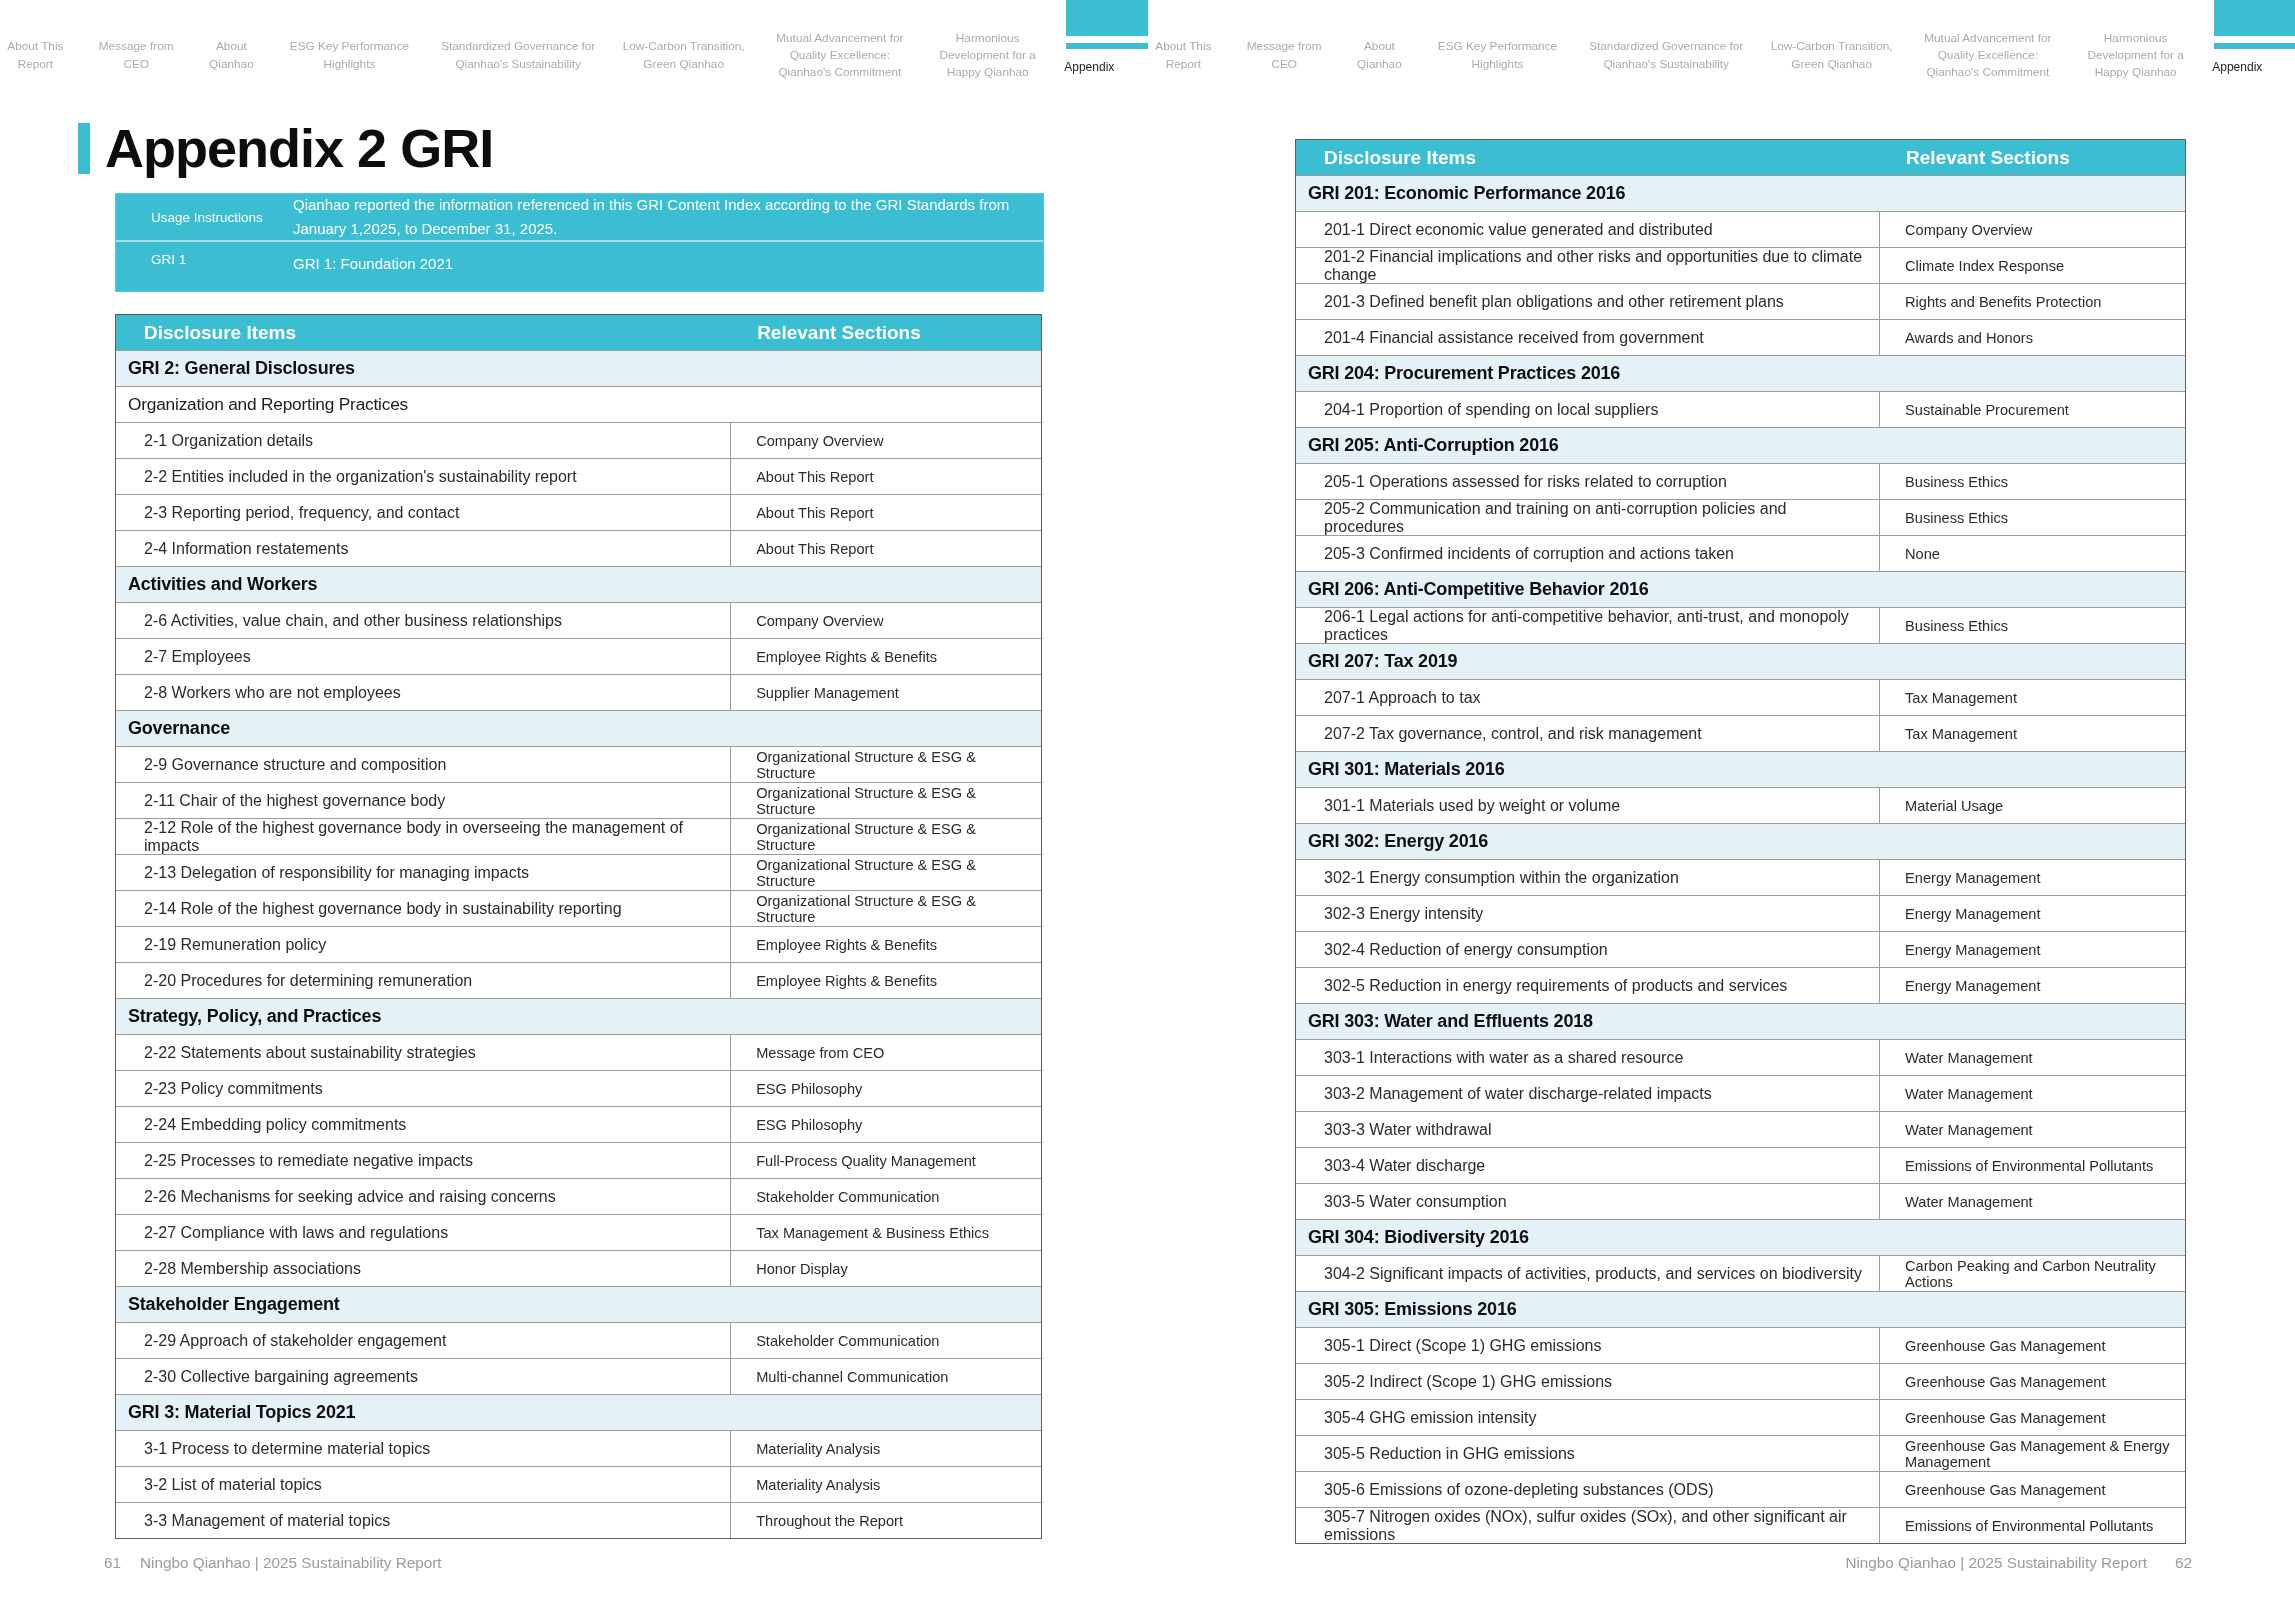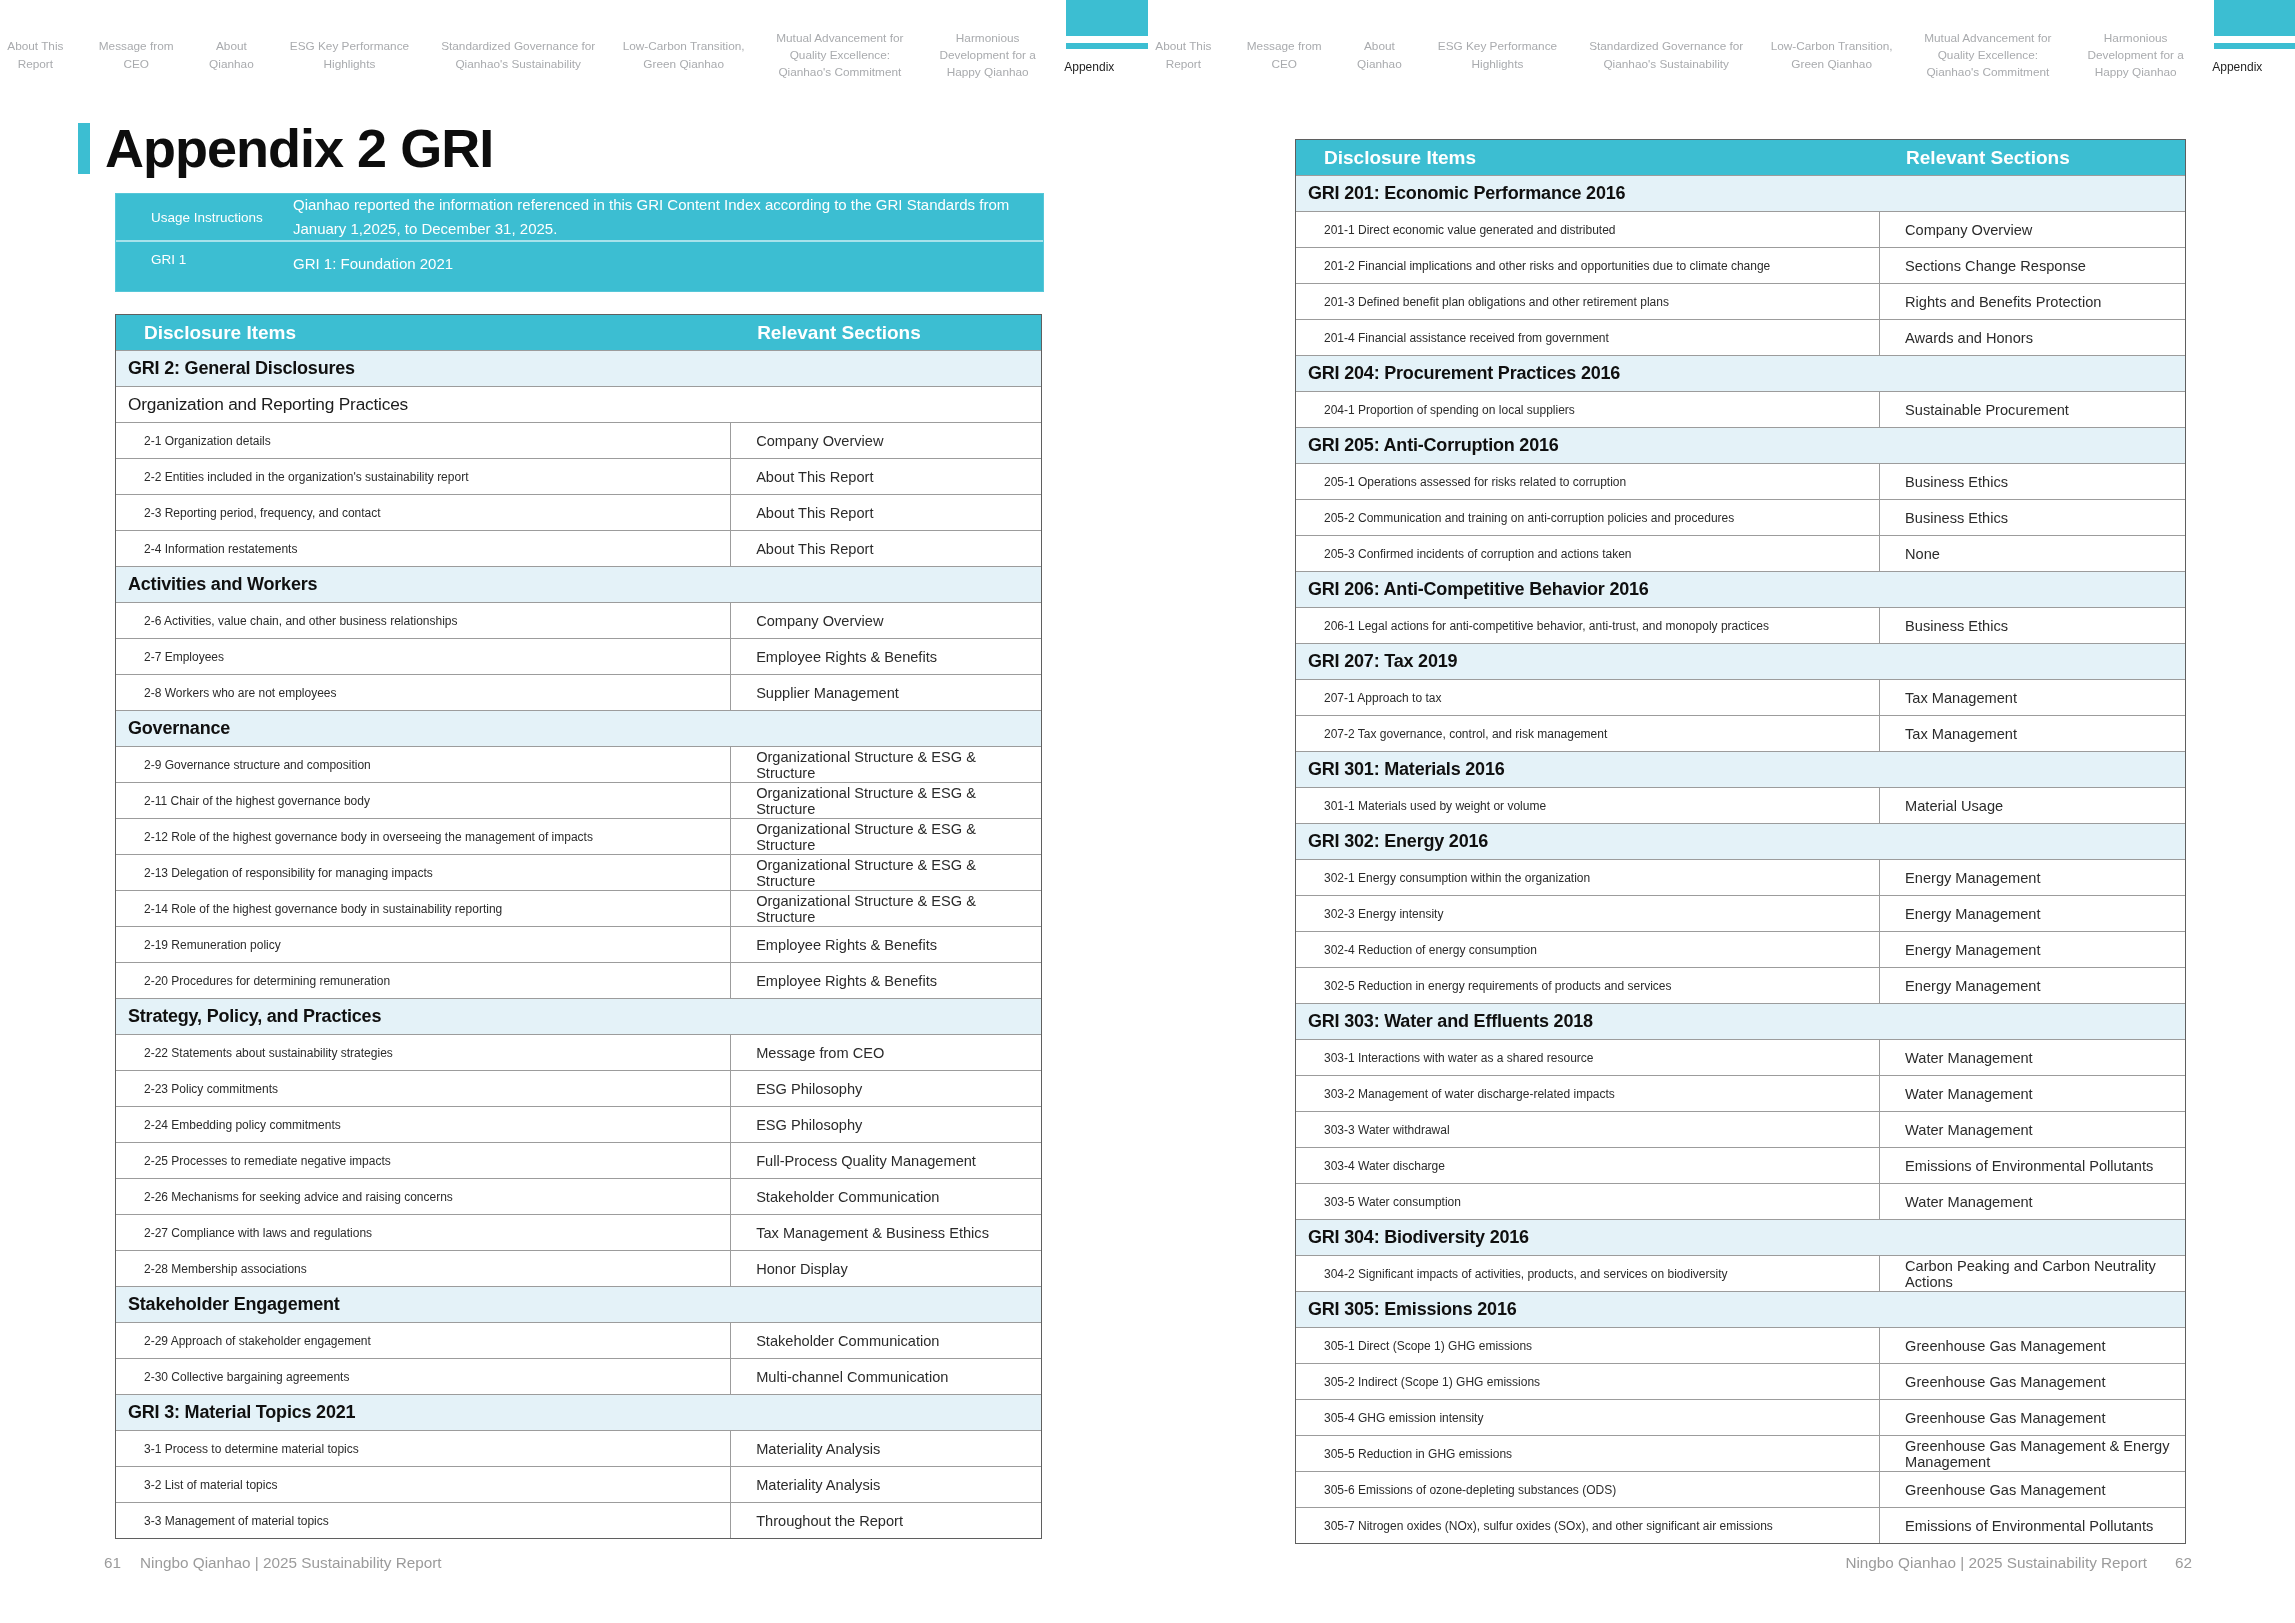--- a/index.html
+++ b/index.html
@@ -54,21 +54,21 @@
   .thead .h2{flex:1;padding-left:26px;box-sizing:border-box;
              color:#fff;font-size:19px;font-weight:700;}
   #table-right .thead .h1{width:65.7%;}
   .trow{display:flex;align-items:stretch;height:35px;border-top:1.4px solid #9c9c9c;}
   .trow.section{background:#e4f2f8;}
   .trow.subsection{background:#ffffff;}
   .trow .full{display:flex;align-items:center;padding-left:12px;box-sizing:border-box;width:100%;
               font-size:18px;font-weight:700;color:#101010;letter-spacing:-0.2px;}
   .trow.subsection .full{font-weight:400;font-size:17.3px;color:#1c1c1c;}
   .trow.data .c1{width:66.5%;box-sizing:border-box;padding-left:28px;padding-right:16.7px;
-                 display:flex;align-items:center;font-size:12px;color:#2b2b2b;
+                 display:flex;align-items:center;font-size:16px;color:#2b2b2b;
                  border-right:1.4px solid #9c9c9c;}
   #table-right .trow.data .c1{width:65.7%;}
   .trow.data .c2{flex:1;box-sizing:border-box;padding-left:25px;padding-right:9.7px;
                  display:flex;align-items:center;font-size:14.6px;color:#2b2b2b;line-height:16px;}
 
   
   .footer{position:absolute;top:1554px;font-size:15.3px;color:#9b9b9b;}
   .footer-left{left:104px;display:flex;gap:19px;align-items:baseline;}
   .footer-right{right:104px;display:flex;gap:28px;align-items:baseline;}
 </style>
@@ -276,21 +276,21 @@
     <div id="rows-right">
         <div class="trow section">
           <div class="full">GRI 201: Economic Performance 2016</div>
         </div>
         <div class="trow data">
           <div class="cell c1">201-1 Direct economic value generated and distributed</div>
           <div class="cell c2">Company Overview</div>
         </div>
         <div class="trow data">
           <div class="cell c1">201-2 Financial implications and other risks and opportunities due to climate change</div>
-          <div class="cell c2">Sections Change Response</div>
+          <div class="cell c2">Climate Index Response</div>
         </div>
         <div class="trow data">
           <div class="cell c1">201-3 Defined benefit plan obligations and other retirement plans</div>
           <div class="cell c2">Rights and Benefits Protection</div>
         </div>
         <div class="trow data">
           <div class="cell c1">201-4 Financial assistance received from government</div>
           <div class="cell c2">Awards and Honors</div>
         </div>
         <div class="trow section">

